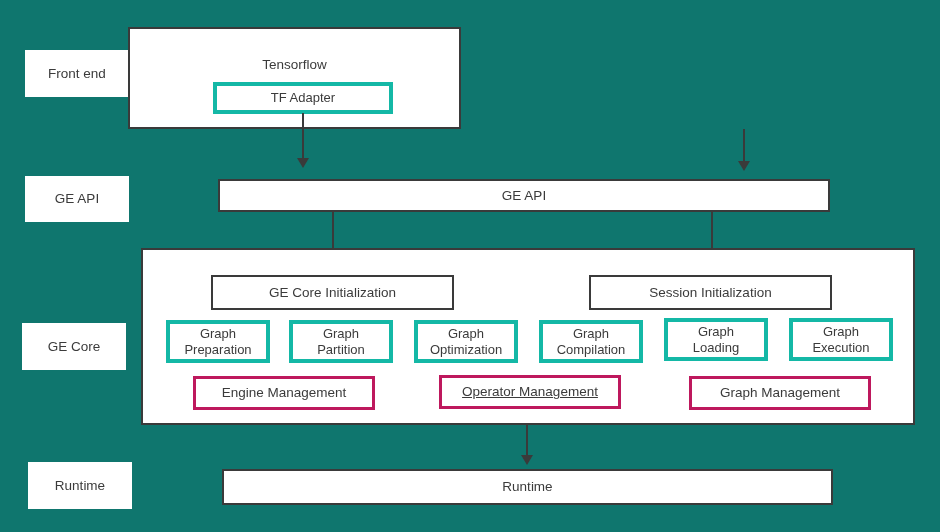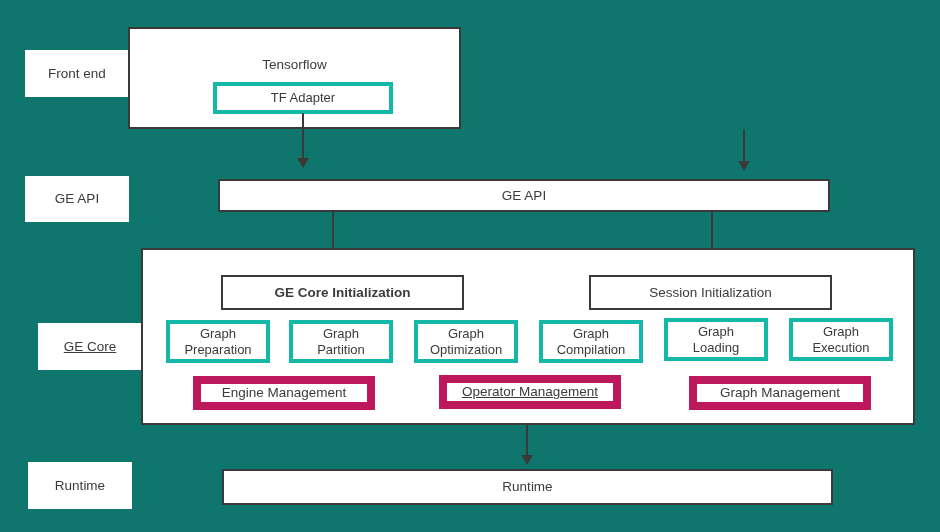--- a/index.html
+++ b/index.html
@@ -48,21 +48,21 @@
   }
   .inner-box {                 
     border: 4px solid #14b8a6;
     font-size: 13px;
   }
   .init-box {
     border: 2px solid #3a3a3a;
     font-size: 13.5px;
   }
   .mgmt-box {
-    border: 8px solid #be185d;
+    border: 3px solid #be185d;
     font-size: 13.5px;
   }
   .core-frame {
     position: absolute;
     background: #ffffff;
     border: 2px solid #3a3a3a;
     box-sizing: border-box;
   }
   
   .conn {
@@ -85,21 +85,21 @@
 <div id="canvas">
 
   <div class="box label-box" style="left:25px; top:50px; width:104px; height:47px;">
     <span>Front end</span>
   </div>
 
   <div class="box label-box" style="left:25px; top:176px; width:104px; height:46px;">
     <span>GE API</span>
   </div>
 
-  <div class="box label-box" style="left:38px; top:323px; width:104px; height:47px;text-decoration:underline;">
+  <div class="box label-box" style="left:22px; top:323px; width:104px; height:47px;">
     <span>GE Core</span>
   </div>
 
   <div class="box label-box" style="left:28px; top:462px; width:104px; height:47px;">
     <span>Runtime</span>
   </div>
 
   <div class="box outer-box" style="left:128px; top:27px; width:333px; height:102px;">
     <div class="outer-title">Tensorflow</div>
   </div>
@@ -120,21 +120,21 @@
   </div>
 
   <div class="conn" style="left:332px; top:212px; height:56px;"></div>
   <div class="arrowhead" style="left:327px; top:265px;"></div>
 
   <div class="conn" style="left:711px; top:212px; height:56px;"></div>
   <div class="arrowhead" style="left:706px; top:265px;"></div>
 
   <div class="core-frame" style="left:141px; top:248px; width:774px; height:177px;"></div>
 
-  <div class="box init-box" style="left:221px; top:275px; width:243px; height:35px;font-weight:bold;">
+  <div class="box init-box" style="left:211px; top:275px; width:243px; height:35px;">
     <span>GE Core Initialization</span>
   </div>
 
   <div class="box init-box" style="left:589px; top:275px; width:243px; height:35px;">
     <span>Session Initialization</span>
   </div>
 
   <div class="box inner-box" style="left:166px; top:320px; width:104px; height:43px;">
     <span>Graph
 Preparation</span>

